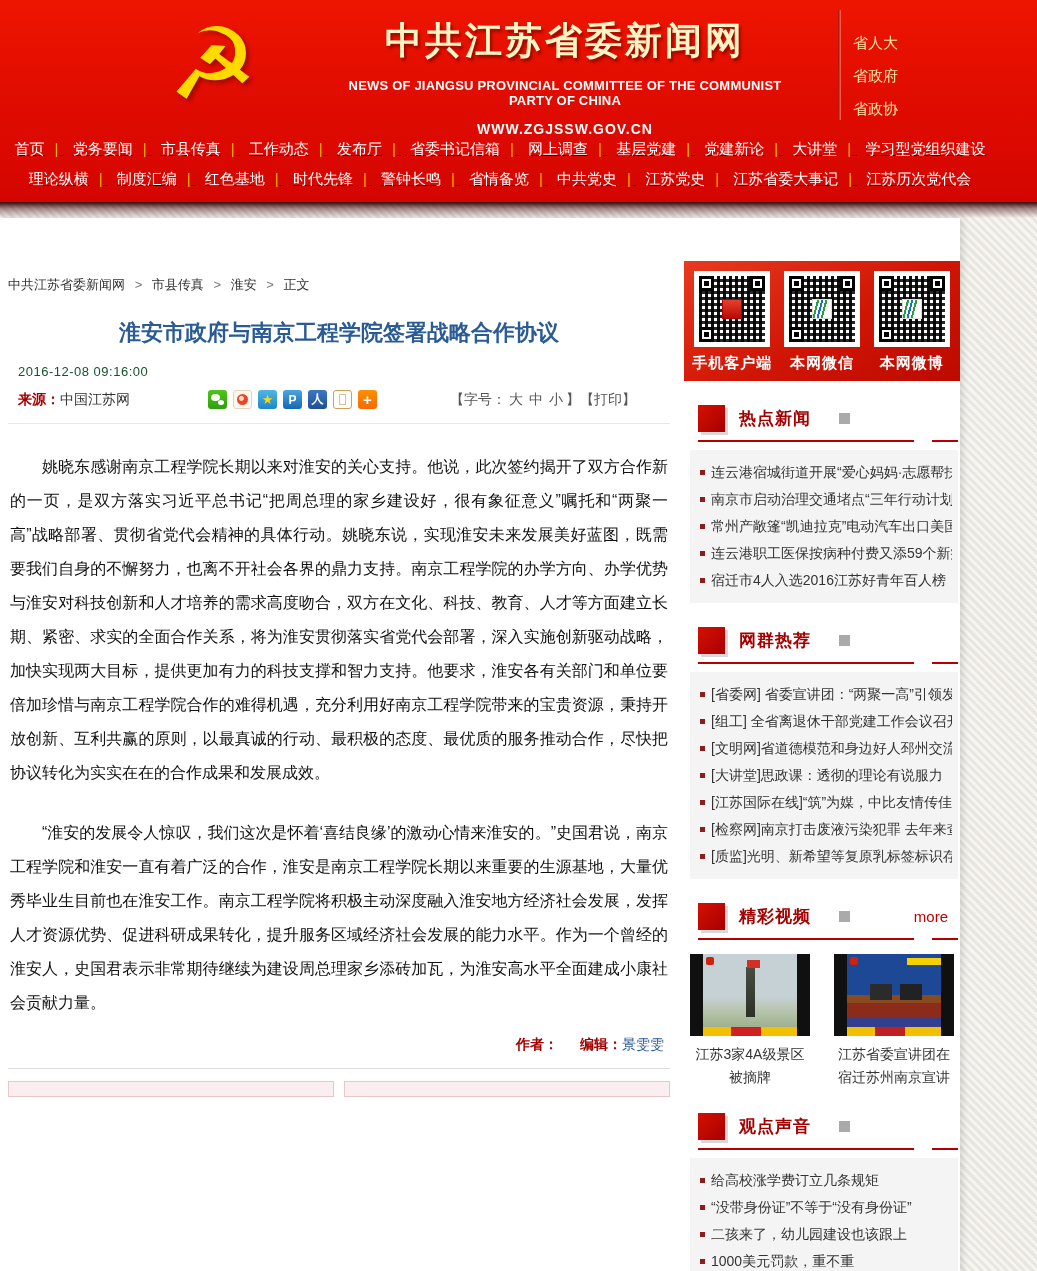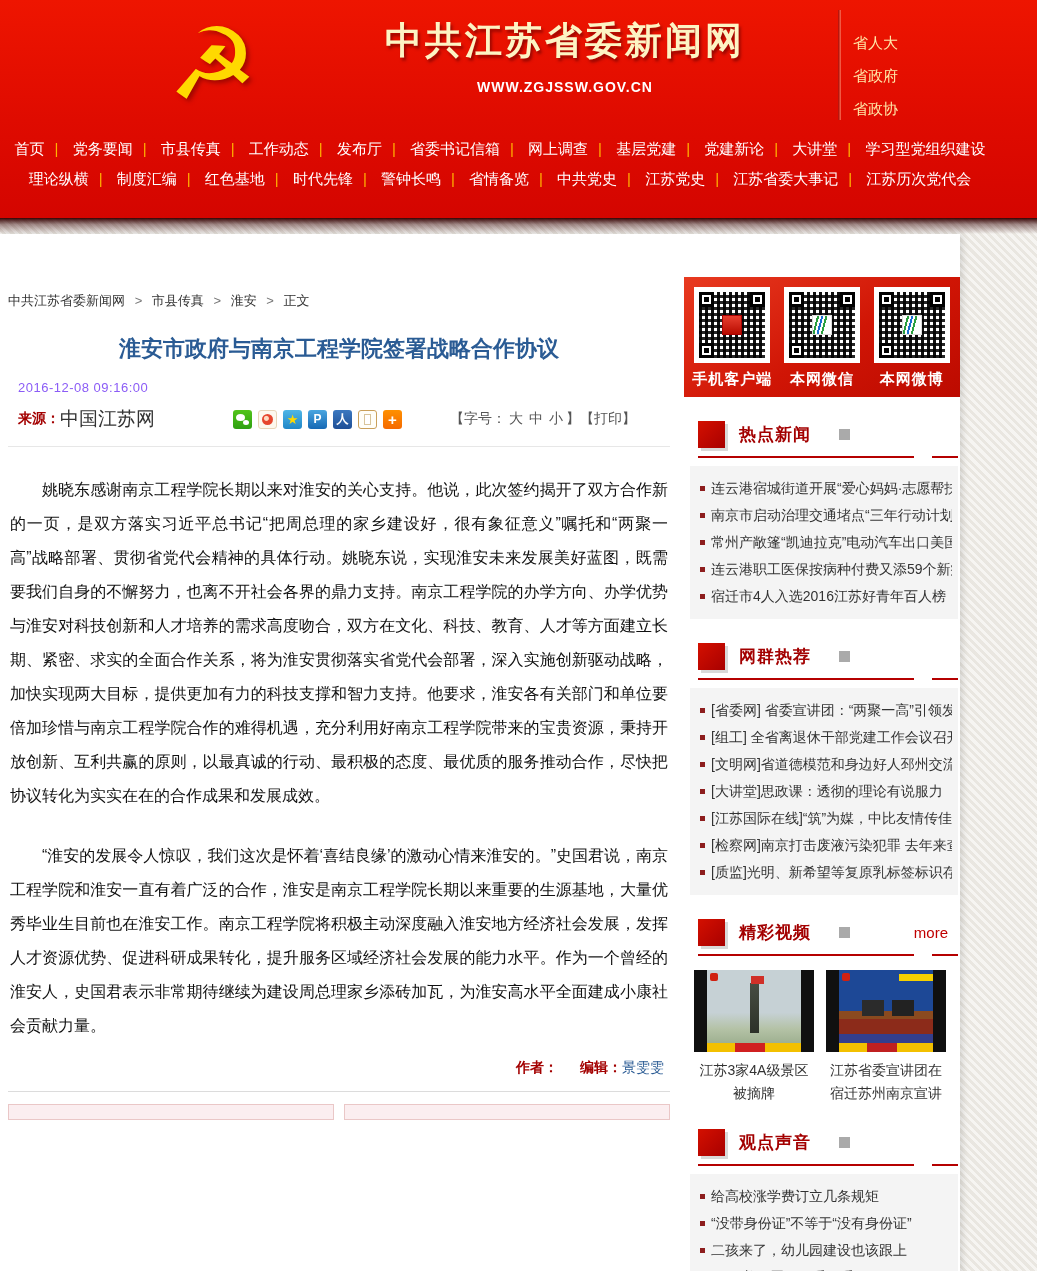--- a/index.html
+++ b/index.html
@@ -13,39 +13,39 @@
     text-shadow:3px 3px 4px rgba(110,0,0,.55);}
   .titleblock{position:absolute;left:345px;top:16px;width:440px;text-align:center;cursor:pointer;}
   .site-title{font-size:37px;font-weight:bold;color:#fdf4c4;letter-spacing:3px;
     text-shadow:2px 3px 3px rgba(100,0,0,.6);}
   .site-sub{font-size:13px;font-weight:bold;color:#ffffff;margin-top:12px;letter-spacing:.2px;}
   .site-url{font-size:14px;font-weight:bold;color:#ffffff;margin-top:13px;letter-spacing:1px;}
   .hdr-div{position:absolute;left:838px;top:10px;bottom:8px;width:3px;
     background:linear-gradient(90deg,#a80600,#ff6a50);}
   .govlinks{position:absolute;left:853px;top:26px;}
   .govlinks div{font-size:15px;color:#ffe9a8;line-height:33px;cursor:pointer;}
-  .nav{width:1000px;padding:6px 0 24px 0;text-align:center;}
+  .nav{width:1000px;padding:6px 0 8px 0;text-align:center;text-decoration:underline;}
   .nav-row{line-height:30px;font-size:15px;white-space:nowrap;}
   .nav-row .it{color:#ffffff;padding:0 9px;cursor:pointer;}
   .nav-row .sp{color:#ffb400;padding:0 1px;}
   .hdr-shadow{height:16px;background:linear-gradient(180deg,#360303 0%,rgba(54,3,3,.45) 40%,rgba(54,3,3,0) 100%);}
   
   .page{width:960px;background:#fff;display:flex;min-height:1060px;box-shadow:3px 0 6px rgba(0,0,0,.12);}
   .leftcol{width:684px;padding:0 14px 0 8px;box-sizing:border-box;}
   
   .crumbs{padding-top:58px;font-size:13px;color:#333;}
   .crumbs .c{cursor:pointer;}
   .crumbs .s{color:#777;padding:0 6px;}
   
   .art-title{margin-top:24px;text-align:center;font-size:22px;font-weight:bold;color:#2a5b94;}
-  .art-date{margin-top:16px;font-size:13px;color:#8b5cf6;padding-left:10px;letter-spacing:.5px;}
+  .art-date{margin-top:16px;font-size:13px;color:#14532d;padding-left:10px;letter-spacing:.5px;}
   .meta{margin-top:7px;display:flex;align-items:center;border-bottom:1px solid #e7e7e7;
     padding:4px 0 14px 10px;}
   .src-label{font-size:14px;font-weight:bold;color:#a30000;}
-  .src-val{font-size:19px;color:#333;}
+  .src-val{font-size:14px;color:#333;}
   .share{display:flex;gap:6px;margin-left:78px;align-items:center;}
   .si{width:19px;height:19px;border-radius:3px;position:relative;cursor:pointer;
     display:flex;align-items:center;justify-content:center;font-size:12px;font-weight:bold;color:#fff;}
   .si.wechat{background:linear-gradient(#52c41a,#2ea010);}
   .si.wechat::before{content:"";width:9px;height:7px;border-radius:50%;background:#fff;position:absolute;left:3px;top:4px;}
   .si.wechat::after{content:"";width:6px;height:5px;border-radius:50%;background:#fff;position:absolute;right:3px;bottom:4px;}
   .si.weibo{background:#fdf8ee;border:1px solid #e8d5b8;box-sizing:border-box;}
   .si.weibo::before{content:"";width:11px;height:11px;border-radius:50%;
     background:radial-gradient(circle at 40% 40%,#ffd9c0 0 2px,#e6462e 3px 70%,#c23018 100%);}
   .si.qzone{background:linear-gradient(#4fb6e6,#1f86c8);color:#ffd900;font-size:13px;}
@@ -90,21 +90,21 @@
   .sec-title{font-size:17px;font-weight:bold;color:#a30000;letter-spacing:1px;}
   .sec-graysq{width:11px;height:11px;background:#aaa;margin-left:28px;}
   .sec-more{margin-left:auto;margin-right:10px;font-size:15px;color:#c00000;cursor:pointer;}
   .sec-line{height:2px;margin-top:8px;margin-left:14px;
     background:linear-gradient(to right,#b50000 0 83%,transparent 83% 90%,#b50000 90% 100%);}
   .seclist{background:#f4f4f4;margin:8px 0 0 6px;padding:9px 6px 9px 8px;}
   .seclist .li{position:relative;padding-left:13px;font-size:14px;color:#333;line-height:27px;
     white-space:nowrap;overflow:hidden;cursor:pointer;}
   .seclist .li::before{content:"";position:absolute;left:2px;top:11px;width:5px;height:5px;background:#8d1d1d;}
   
-  .vids{display:flex;gap:12px;margin:14px 4px 0 10px;}
+  .vids{display:flex;gap:24px;margin:14px 4px 0 10px;justify-content:flex-end;}
   .vid{width:120px;cursor:pointer;}
   .vthumb{height:82px;border-left:13px solid #101010;border-right:13px solid #101010;box-sizing:border-box;
     width:120px;position:relative;}
   .vthumb.t1{background:
     linear-gradient(#d03028,#d03028) no-repeat 54% 6px / 13px 8px,
     linear-gradient(#474d42,#2c3128) no-repeat 50% 13px / 9px 50px,
     linear-gradient(90deg,#f3c000 0 30%,#d02020 30% 62%,#f3c000 62% 100%) no-repeat 0 100% / 100% 9px,
     linear-gradient(#c6d1d5 0 52%,#b4c2a6 72%,#90a583 100%);}
   .vthumb.t2{background:
     linear-gradient(#f5d000,#f5d000) no-repeat 100% 4px / 34px 7px,
@@ -117,20 +117,21 @@
   .vcap{margin-top:7px;font-size:14px;color:#333;text-align:center;line-height:23px;}
 </style>
 </head>
 <body>
 
 <div class="hdr">
   <div class="hdr-top">
     <span class="emblem">☭</span>
     <div class="titleblock">
       <div class="site-title">中共江苏省委新闻网</div>
+      <div class="site-sub">NEWS  OF JIANGSU PROVINCIAL COMMITTEE OF THE COMMUNIST PARTY OF CHINA</div>
       <div class="site-url">WWW.ZGJSSW.GOV.CN</div>
     </div>
     <div class="hdr-div"></div>
     <div class="govlinks">
       <div>省人大</div>
       <div>省政府</div>
       <div>省政协</div>
     </div>
   </div>
   <div class="nav">

